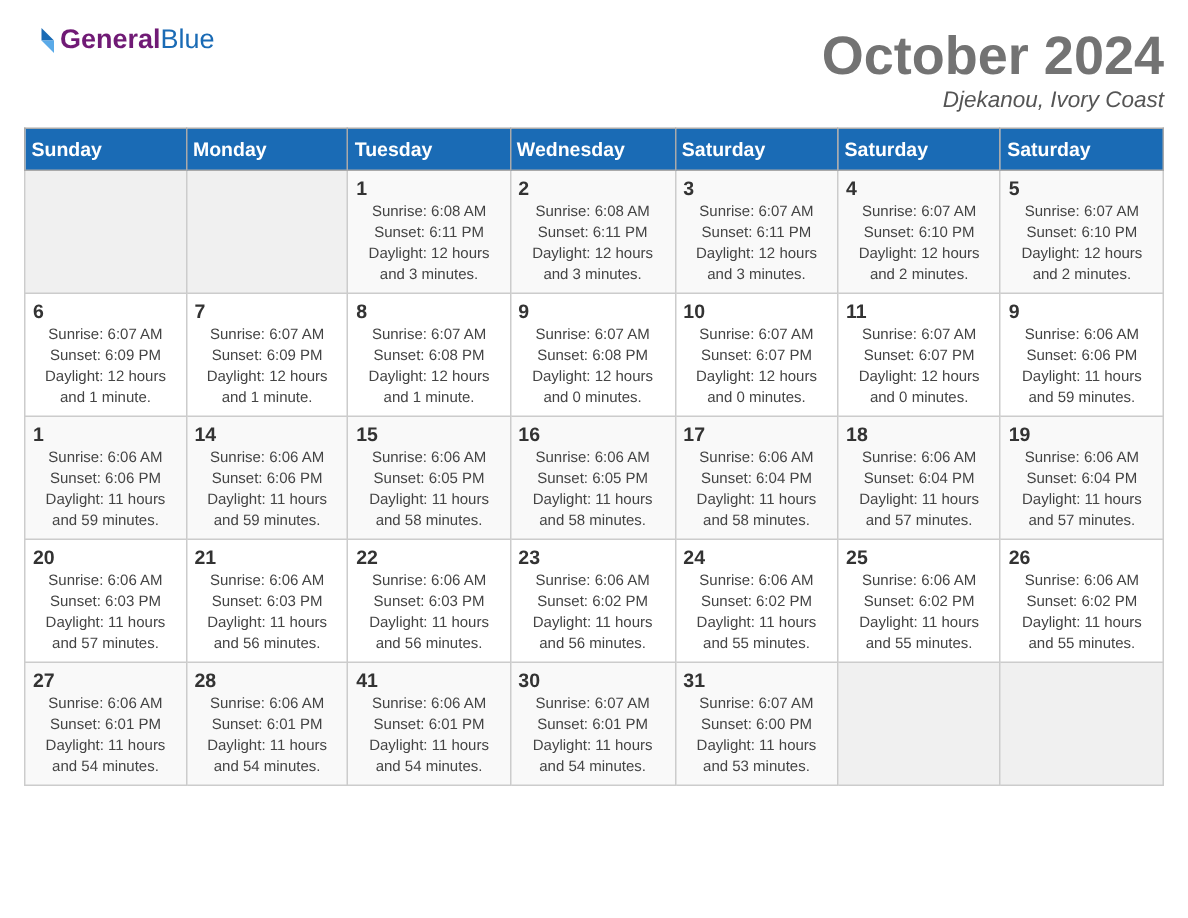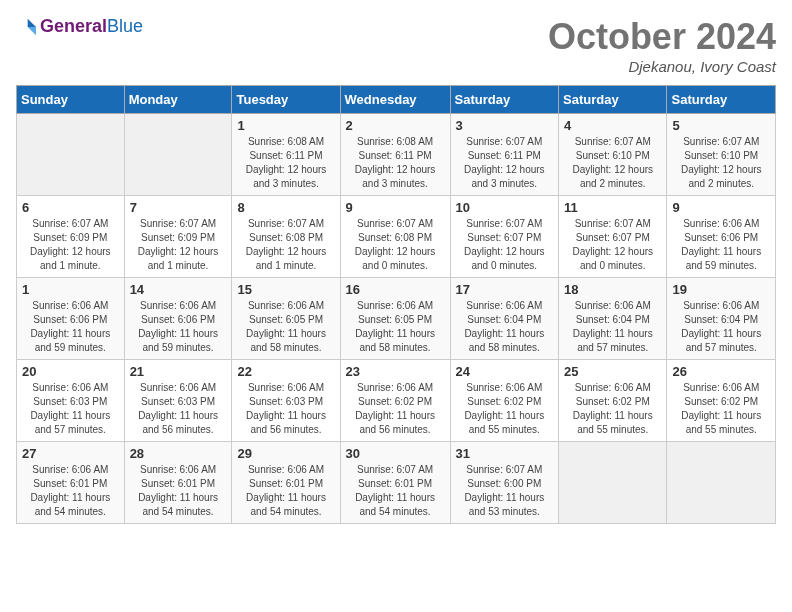--- a/index.html
+++ b/index.html
@@ -241,21 +241,21 @@
       <tr>
         <td>
           <span class="day-number">27</span>
           <div class="day-detail">Sunrise: 6:06 AM<br>Sunset: 6:01 PM<br>Daylight: 11 hours and 54 minutes.</div>
         </td>
         <td>
           <span class="day-number">28</span>
           <div class="day-detail">Sunrise: 6:06 AM<br>Sunset: 6:01 PM<br>Daylight: 11 hours and 54 minutes.</div>
         </td>
         <td>
-          <span class="day-number">29</span>
+          <span class="day-number">41</span>
           <div class="day-detail">Sunrise: 6:06 AM<br>Sunset: 6:01 PM<br>Daylight: 11 hours and 54 minutes.</div>
         </td>
         <td>
           <span class="day-number">30</span>
           <div class="day-detail">Sunrise: 6:07 AM<br>Sunset: 6:01 PM<br>Daylight: 11 hours and 54 minutes.</div>
         </td>
         <td>
           <span class="day-number">31</span>
           <div class="day-detail">Sunrise: 6:07 AM<br>Sunset: 6:00 PM<br>Daylight: 11 hours and 53 minutes.</div>
         </td>

